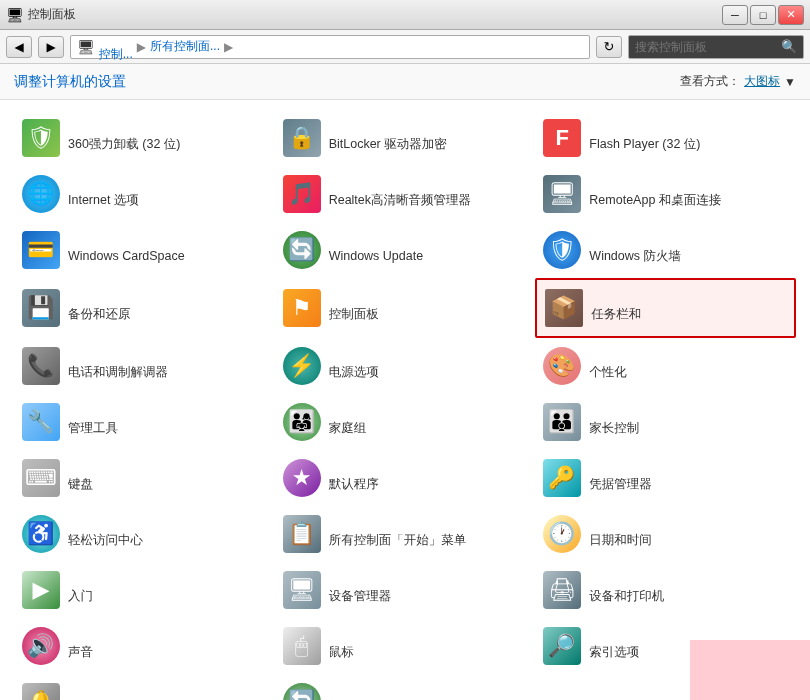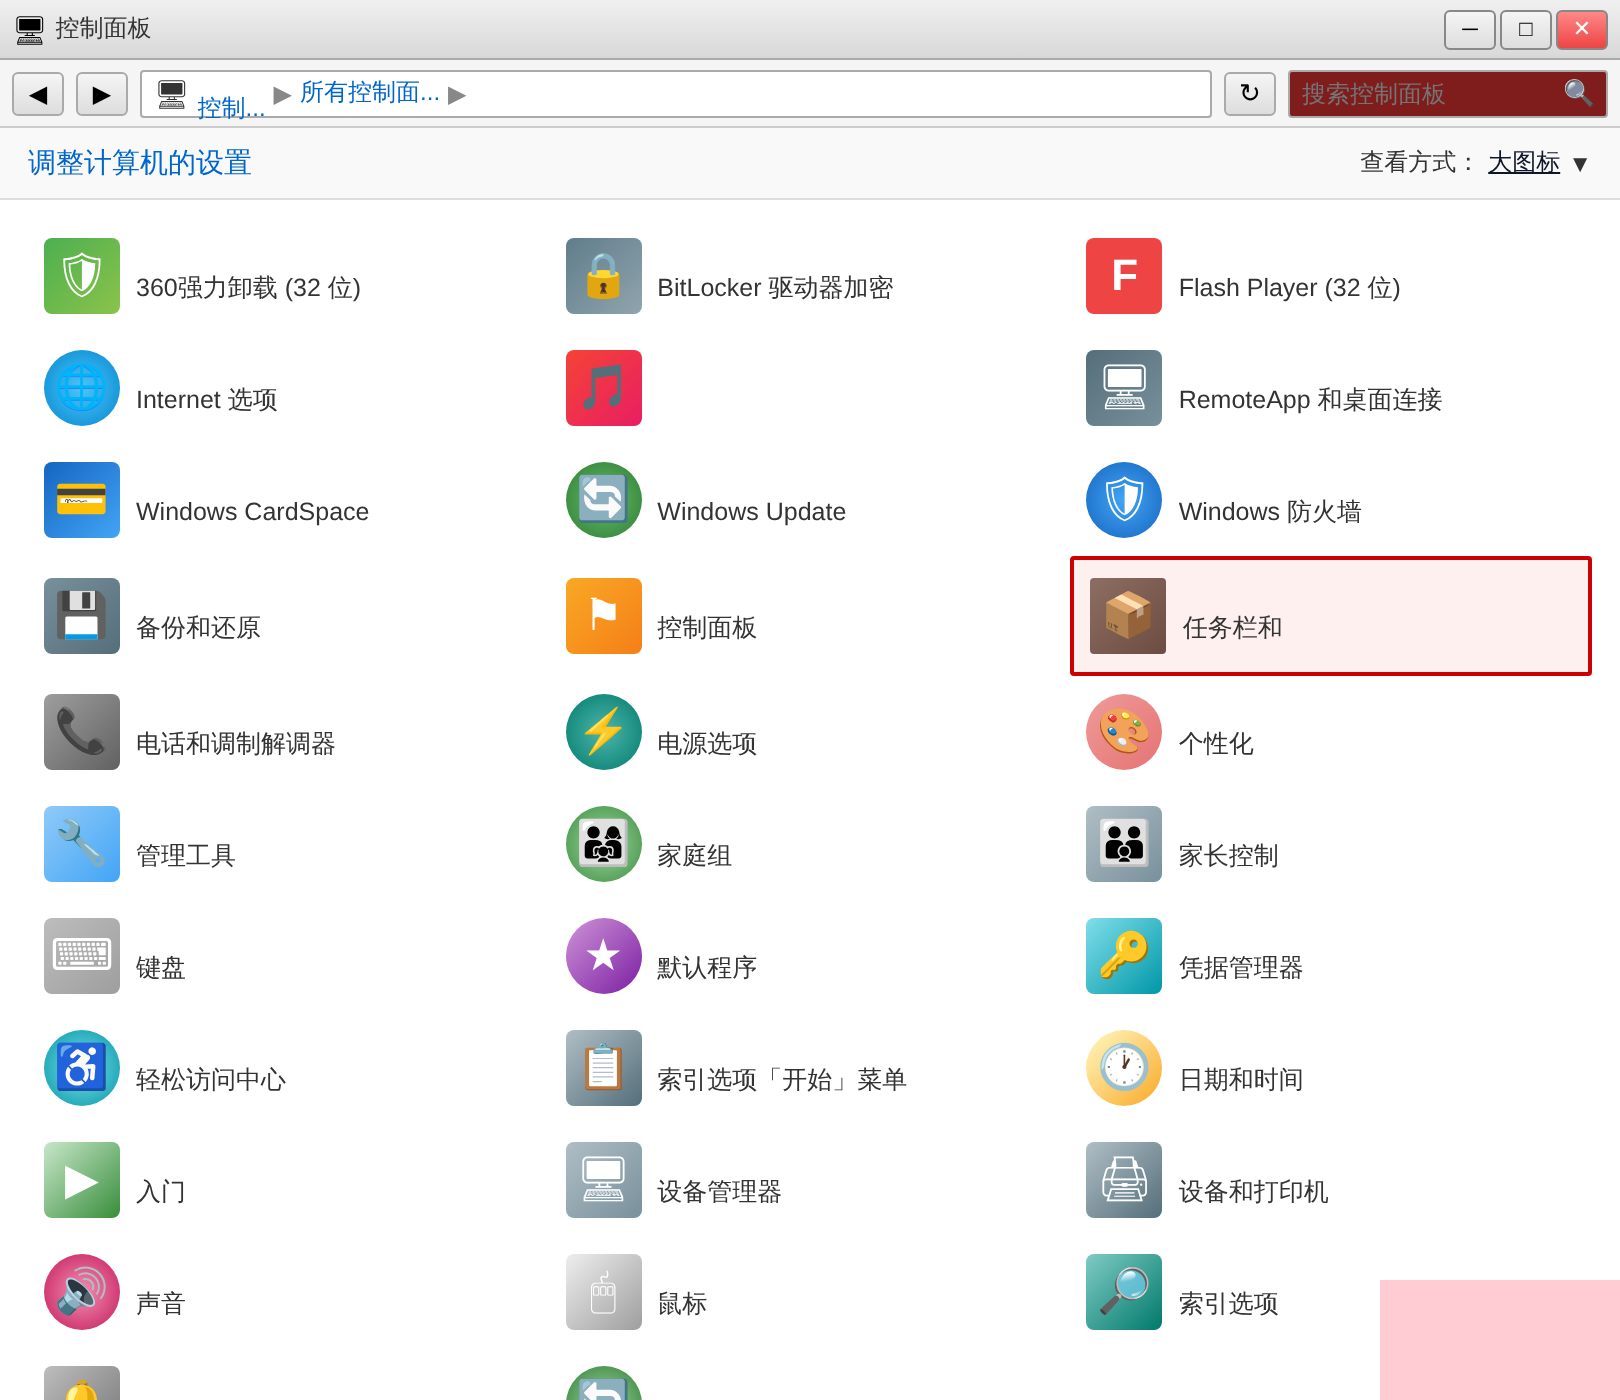--- a/index.html
+++ b/index.html
@@ -75,28 +75,28 @@
       background: #fff;
       border: 1px solid #aaa;
       border-radius: 2px;
       padding: 0 6px;
       font-size: 12px;
       color: #333;
       gap: 4px;
     }
     .breadcrumb-sep { color: #888; }
     .search-box {
-      width: 160px;
+      width: 176px;
       height: 24px;
       border: 1px solid #aaa;
       border-radius: 2px;
       padding: 0 24px 0 6px;
       font-size: 12px;
       color: #999;
-      background: #7f1d1d;
+      background: #404040;
       position: relative;
     }
     .search-wrap {
       position: relative;
       display: flex;
       align-items: center;
     }
     .search-icon-inline {
       position: absolute;
       right: 6px;
@@ -140,21 +140,21 @@
     .view-selector {
       display: flex;
       align-items: center;
       gap: 4px;
       font-size: 12px;
       color: #333;
     }
     .view-btn {
       background: none;
       border: none;
-      color: #0f172a;
+      color: #0369a1;
       cursor: pointer;
       font-size: 12px;
       text-decoration: underline;
     }
 
     
     .content-area {
       flex: 1;
       overflow-y: auto;
       padding: 10px 14px;
@@ -305,20 +305,21 @@
         <div class="item-cell">
           <div class="item-icon icon-flash" style="font-size: 22px; color: rgb(255, 255, 255);">F</div>
           <span class="item-label">Flash Player (32 位)</span>
         </div>
         <div class="item-cell">
           <div class="item-icon icon-internet" style="font-size: 22px; color: rgb(255, 255, 255);">🌐</div>
           <span class="item-label">Internet 选项</span>
         </div>
         <div class="item-cell">
           <div class="item-icon icon-realtek" style="font-size: 22px; color: rgb(255, 255, 255);">🎵</div>
+          <span class="item-label">Realtek高清晰音频管理器</span>
         </div>
         <div class="item-cell">
           <div class="item-icon icon-remoteapp" style="font-size: 22px; color: rgb(255, 255, 255);">🖥</div>
           <span class="item-label">RemoteApp 和桌面连接</span>
         </div>
         <div class="item-cell">
           <div class="item-icon icon-cardspace" style="font-size: 22px; color: rgb(255, 255, 255);">💳</div>
           <span class="item-label">Windows CardSpace</span>
         </div>
         <div class="item-cell">
@@ -376,21 +377,21 @@
         <div class="item-cell">
           <div class="item-icon icon-credential" style="font-size: 22px; color: rgb(255, 255, 255);">🔑</div>
           <span class="item-label">凭据管理器</span>
         </div>
         <div class="item-cell">
           <div class="item-icon icon-easy" style="font-size: 22px; color: rgb(255, 255, 255);">♿</div>
           <span class="item-label">轻松访问中心</span>
         </div>
         <div class="item-cell">
           <div class="item-icon icon-taskbar" style="font-size: 22px; color: rgb(255, 255, 255);">📋</div>
-          <span class="item-label">索引选项「开始」菜单</span>
+          <span class="item-label">所有控制面「开始」菜单</span>
         </div>
         <div class="item-cell">
           <div class="item-icon icon-datetime" style="font-size: 22px; color: rgb(255, 255, 255);">🕐</div>
           <span class="item-label">日期和时间</span>
         </div>
         <div class="item-cell">
           <div class="item-icon icon-getstart" style="font-size: 22px; color: rgb(255, 255, 255);">▶</div>
           <span class="item-label">入门</span>
         </div>
         <div class="item-cell">

